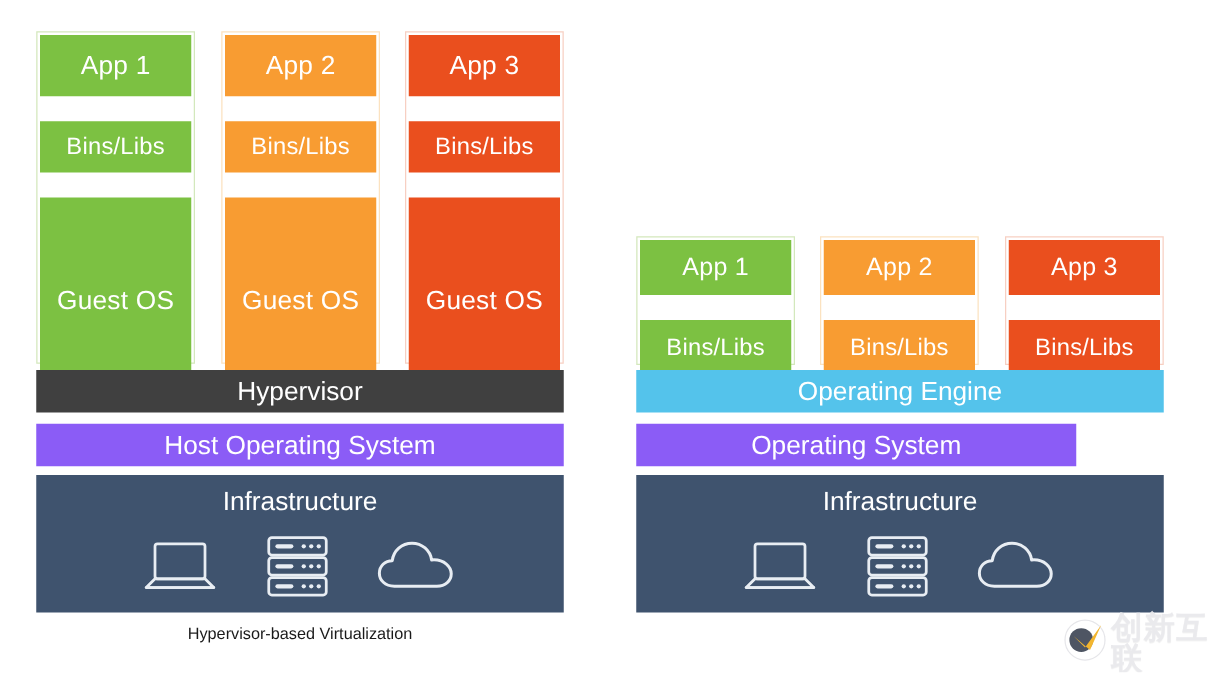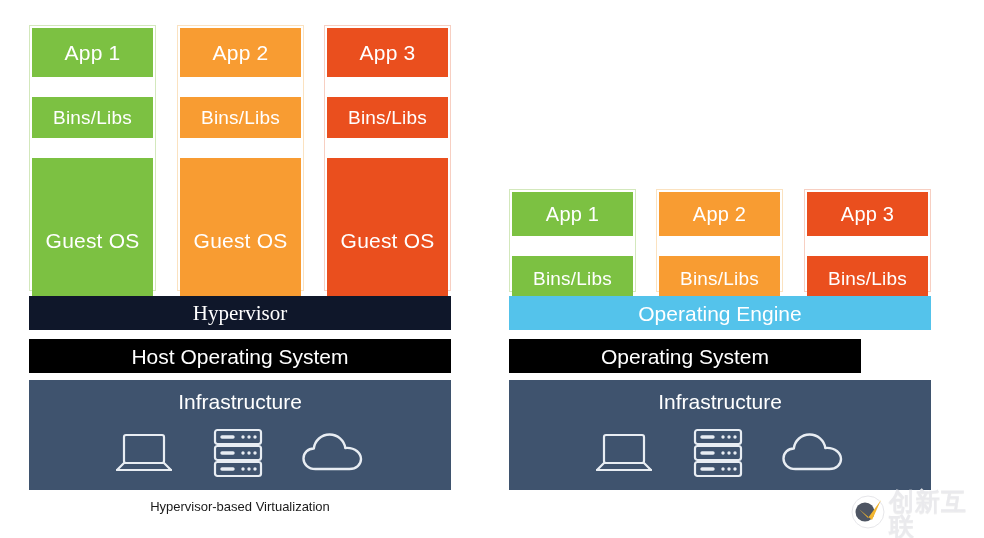--- a/index.html
+++ b/index.html
@@ -53,23 +53,23 @@
 
   .bar {
     position: absolute;
     box-sizing: border-box;
     display: flex;
     align-items: center;
     justify-content: center;
     color: #ffffff;
     line-height: 1;
   }
-  .bar-hypervisor { background: #0f172a; font-family: Liberation Serif, serif; }
+  .bar-hypervisor { background: #404040; }
   .bar-engine     { background: #54c3eb; }
-  .bar-os         { background: #000000; }
+  .bar-os         { background: #8b5cf6; }
   .bar-infra      { background: #3f536e; justify-content: flex-start; }
 
   .infra-label {
     position: absolute;
     left: 0;
     right: 0;
     text-align: center;
     color: #ffffff;
   }
   .infra-icons {

